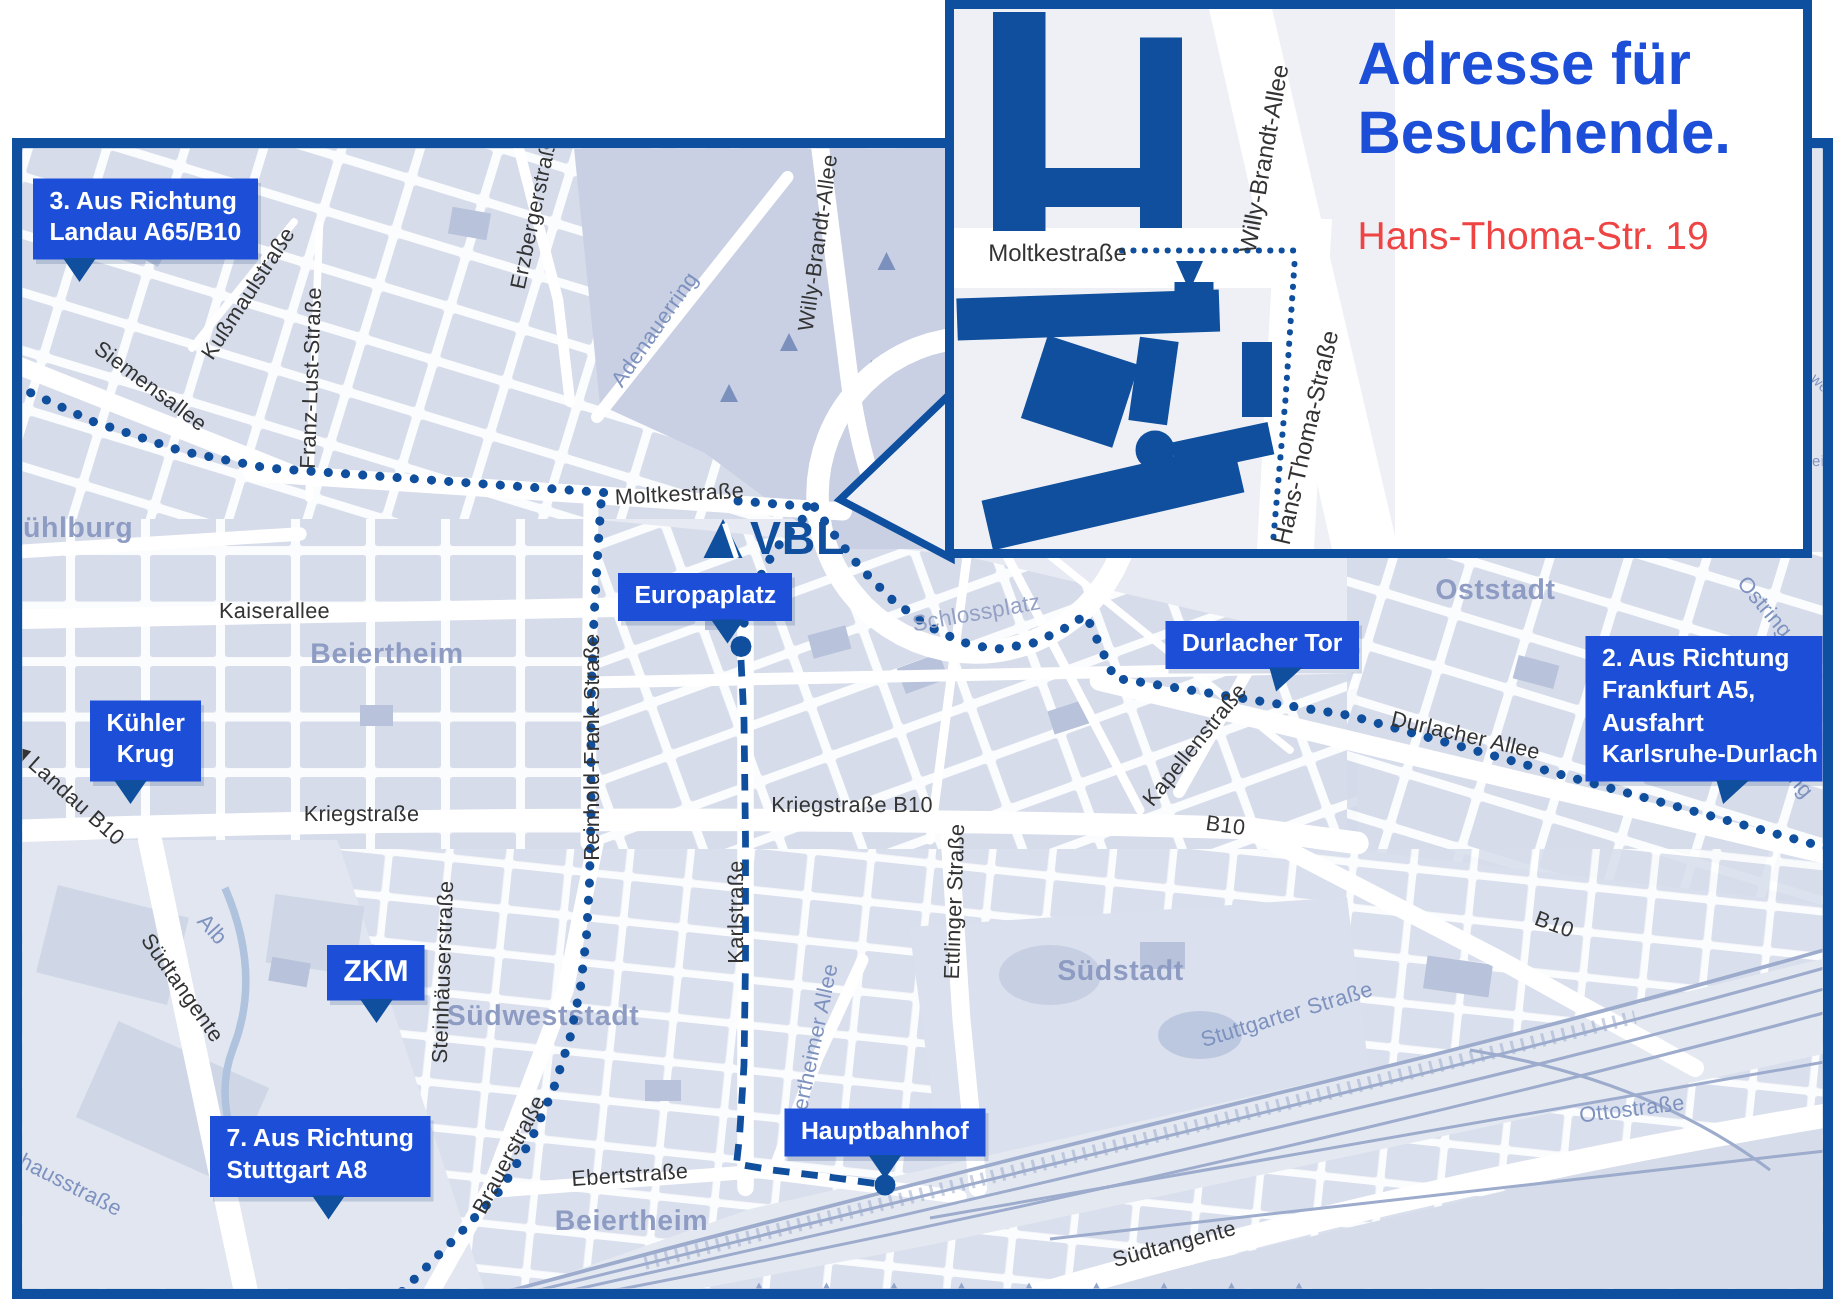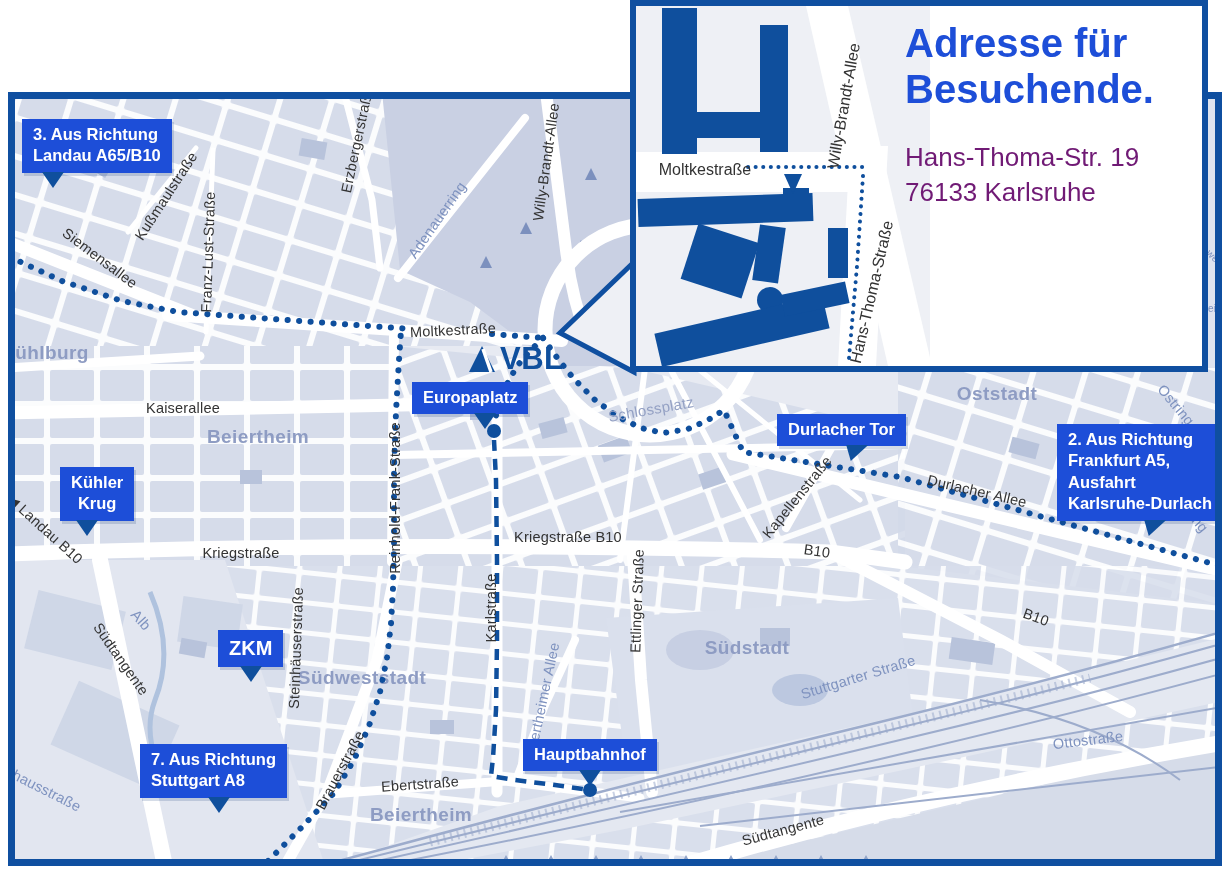--- a/index.html
+++ b/index.html
@@ -28,21 +28,21 @@
   
   .vbl{position:absolute;left:468px;top:341px;display:flex;align-items:center;gap:4px;}
   .vbl-text{font-size:31px;font-weight:bold;color:#0F4F9D;letter-spacing:.5px;}
   
   .tail-svg{position:absolute;left:0;top:0;width:1230px;height:874px;pointer-events:none;}
   .inset{position:absolute;left:630px;top:0;width:578px;height:372px;border:6px solid #0F4FA0;
          box-sizing:border-box;background:#fff;}
   .inset svg{position:absolute;left:0;top:0;}
   .inset-title{position:absolute;left:269px;top:14px;font-size:40px;line-height:46px;
                font-weight:bold;color:#1d4ed8;}
-  .inset-address{position:absolute;left:269px;top:134px;font-size:26px;line-height:35px;color:#701a75;}
+  .inset-address{position:absolute;left:269px;top:134px;font-size:26px;line-height:35px;color:#ef4444;}
   .ilabel{position:absolute;font-size:16px;color:#333;white-space:nowrap;}
 </style>
 </head>
 <body>
 
 <div class="stage">
 
   <div class="frame">
 
     <svg class="layer" viewBox="0 0 1230 874">
@@ -184,21 +184,21 @@
     <div class="layer" id="street-layer">
         <div class="slabel " style="left: 100px; top: 258px; transform: translate(-50%, -50%) rotate(37deg);">Siemensallee</div>
         <div class="slabel " style="left: 166px; top: 196px; transform: translate(-50%, -50%) rotate(-57deg);">Kußmaulstraße</div>
         <div class="slabel " style="left: 208px; top: 252px; transform: translate(-50%, -50%) rotate(-88deg);">Franz-Lust-Straße</div>
         <div class="slabel " style="left: 357px; top: 140px; transform: translate(-50%, -50%) rotate(-78deg);">Erzbergerstraße</div>
         <div class="slabel " style="left: 453px; top: 330px; transform: translate(-50%, -50%) rotate(-3deg);">Moltkestraße</div>
         <div class="slabel blue" style="left: 437px; top: 220px; transform: translate(-50%, -50%) rotate(-55deg);">Adenauerring</div>
         <div class="slabel " style="left: 546px; top: 162px; transform: translate(-50%, -50%) rotate(-82deg);">Willy-Brandt-Allee</div>
         <div class="slabel " style="left: 183px; top: 408px; transform: translate(-50%, -50%) rotate(0deg);">Kaiserallee</div>
         <div class="slabel " style="left: 45px; top: 529px; transform: translate(-50%, -50%) rotate(42deg);">◀ Landau B10</div>
-        <div class="slabel " style="left: 241px; top: 543px; transform: translate(-50%, -50%) rotate(0deg); margin-top: 10px;">Kriegstraße</div>
+        <div class="slabel " style="left: 241px; top: 543px; transform: translate(-50%, -50%) rotate(0deg);">Kriegstraße</div>
         <div class="slabel " style="left: 395px; top: 498px; transform: translate(-50%, -50%) rotate(-90deg);">Reinhold-Frank-Straße</div>
         <div class="slabel " style="left: 568px; top: 537px; transform: translate(-50%, -50%) rotate(0deg);">Kriegstraße B10</div>
         <div class="slabel " style="left: 491px; top: 608px; transform: translate(-50%, -50%) rotate(-90deg);">Karlstraße</div>
         <div class="slabel " style="left: 637px; top: 601px; transform: translate(-50%, -50%) rotate(-88deg);">Ettlinger Straße</div>
         <div class="slabel blue" style="left: 542px; top: 702px; transform: translate(-50%, -50%) rotate(-78deg);">Beiertheimer Allee</div>
         <div class="slabel bluegray" style="left: 651px; top: 409px; transform: translate(-50%, -50%) rotate(-10deg);">Schlossplatz</div>
         <div class="slabel " style="left: 797px; top: 497px; transform: translate(-50%, -50%) rotate(-51deg);">Kapellenstraße</div>
         <div class="slabel " style="left: 977px; top: 491px; transform: translate(-50%, -50%) rotate(13deg);">Durlacher Allee</div>
         <div class="slabel " style="left: 817px; top: 551px; transform: translate(-50%, -50%) rotate(8deg);">B10</div>
         <div class="slabel " style="left: 1036px; top: 617px; transform: translate(-50%, -50%) rotate(20deg);">B10</div>
@@ -300,16 +300,15 @@
         <div class="ilabel" style="left: 69px; top: 164px; transform: translate(-50%, -50%) rotate(0deg);">Moltkestraße</div>
         <div class="ilabel" style="left: 208px; top: 100px; transform: translate(-50%, -50%) rotate(-80deg);">Willy-Brandt-Allee</div>
         <div class="ilabel" style="left: 236px; top: 286px; transform: translate(-50%, -50%) rotate(-77deg);">Hans-Thoma-Straße</div>
       </div>
     <div class="inset-title">
       <div>Adresse für</div>
       <div>Besuchende.</div>
     </div>
     <div class="inset-address">
       <div>Hans-Thoma-Str. 19</div>
-      <div>76133 Karlsruhe</div>
     </div>
   </div>
 </div>
 
 </body></html>

